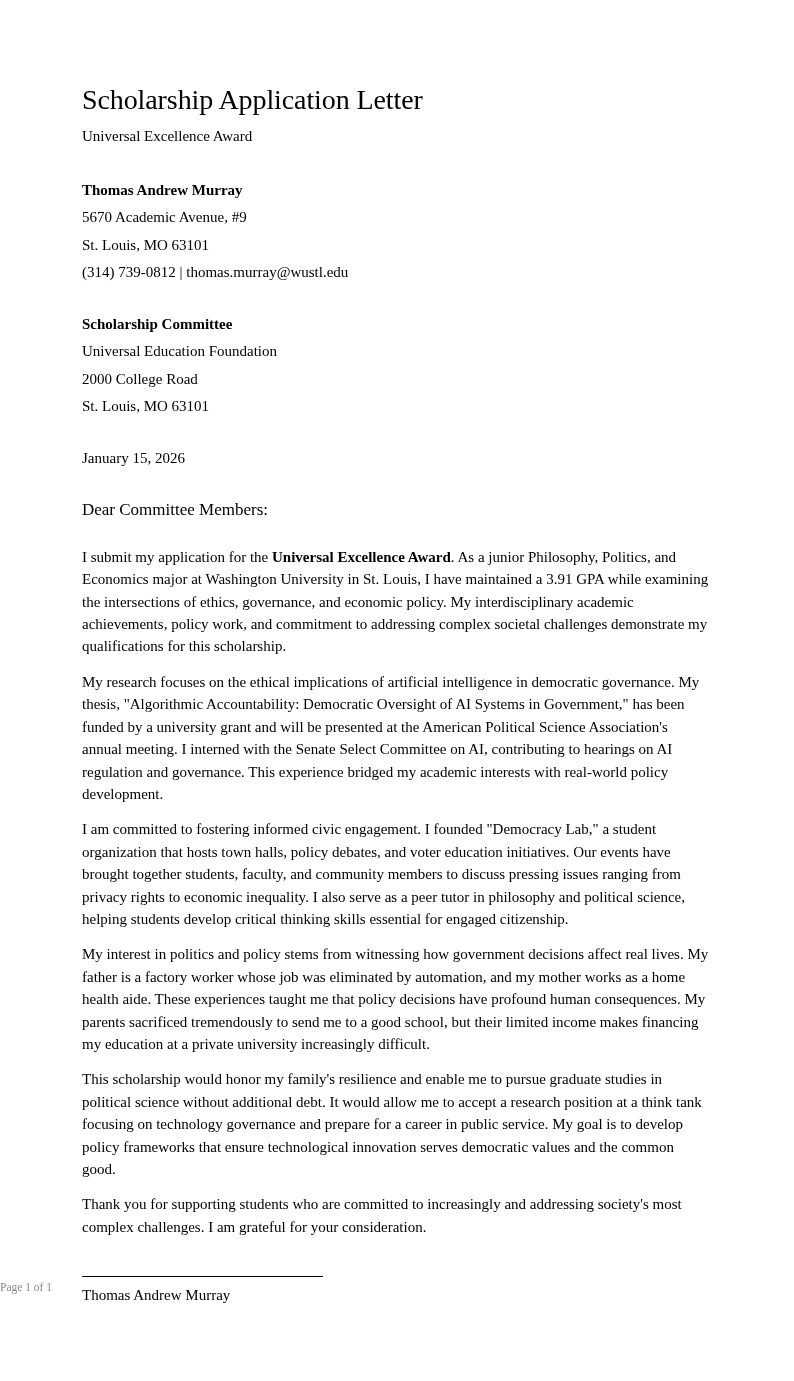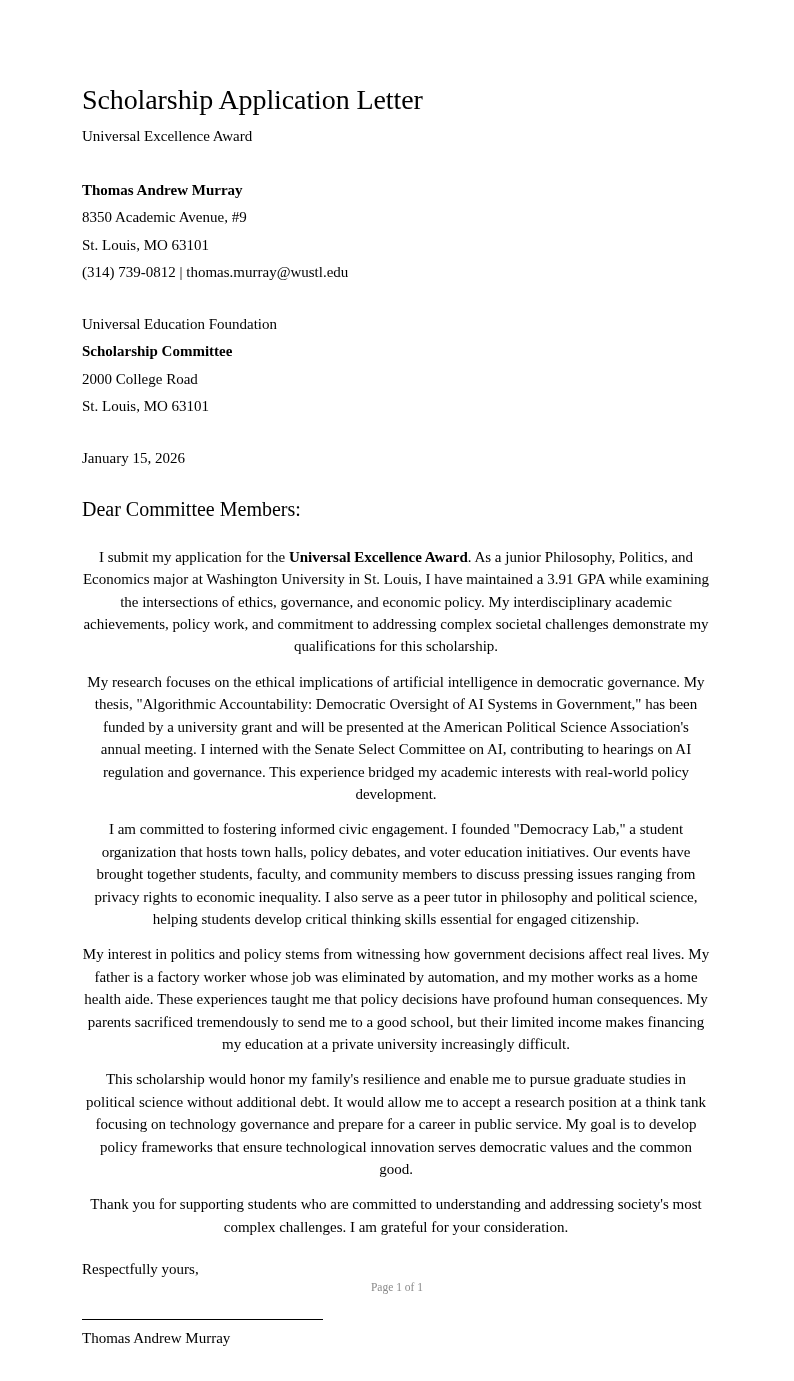--- a/index.html
+++ b/index.html
@@ -44,28 +44,28 @@
   }
   .block .line.bold {
     font-weight: bold;
   }
   .date-line {
     font-size: 15px;
     line-height: 27.5px;
     margin: 4px 0 24px 0;
   }
   .salutation {
-    font-size: 20px;
+    font-size: 17px;
     line-height: 27.5px;
     margin: 0 0 22px 0;
   }
   .body-para {
     font-size: 15px;
     line-height: 22.4px;
-    text-align: center;
+    text-align: left;
     margin: 0 0 13px 0;
     max-width: 628px;
   }
   .body-para b {
     font-weight: bold;
   }
   .closing {
     font-size: 15px;
     line-height: 22.4px;
     margin: 20px 0 0 0;
@@ -81,64 +81,63 @@
   }
   .sig-name {
     font-size: 15px;
     line-height: 22px;
   }
   .footer {
     position: absolute;
     left: 0;
     right: 0;
     top: 1281px;
-    text-align: center;
+    text-align: left;
     font-size: 11.5px;
     color: #8a8a8a;
   }
 </style>
 </head>
 <body>
 
 <div class="page">
 
   <h1 class="doc-title">Scholarship Application Letter</h1>
   <div class="doc-subtitle">Universal Excellence Award</div>
 
   <div class="block">
     <div class="line bold">Thomas Andrew Murray</div>
-    <div class="line">8350 Academic Avenue, #9</div>
+    <div class="line">5670 Academic Avenue, #9</div>
     <div class="line">St. Louis, MO 63101</div>
     <div class="line">(314) 739-0812 | thomas.murray@wustl.edu</div>
   </div>
 
   <div class="block">
+    <div class="line bold">Scholarship Committee</div>
     <div class="line">Universal Education Foundation</div>
-    <div class="line bold">Scholarship Committee</div>
     <div class="line">2000 College Road</div>
     <div class="line">St. Louis, MO 63101</div>
   </div>
 
   <div class="date-line">January 15, 2026</div>
 
   <div class="salutation">Dear Committee Members:</div>
 
   <p class="body-para"><span>I submit my application for the </span><b>Universal Excellence Award</b><span>. As a junior Philosophy, Politics, and Economics major at Washington University in St. Louis, I have maintained a 3.91 GPA while examining the intersections of ethics, governance, and economic policy. My interdisciplinary academic achievements, policy work, and commitment to addressing complex societal challenges demonstrate my qualifications for this scholarship.</span></p>
 
   <p class="body-para">My research focuses on the ethical implications of artificial intelligence in democratic governance. My thesis, "Algorithmic Accountability: Democratic Oversight of AI Systems in Government," has been funded by a university grant and will be presented at the American Political Science Association's annual meeting. I interned with the Senate Select Committee on AI, contributing to hearings on AI regulation and governance. This experience bridged my academic interests with real-world policy development.</p>
 
   <p class="body-para">I am committed to fostering informed civic engagement. I founded "Democracy Lab," a student organization that hosts town halls, policy debates, and voter education initiatives. Our events have brought together students, faculty, and community members to discuss pressing issues ranging from privacy rights to economic inequality. I also serve as a peer tutor in philosophy and political science, helping students develop critical thinking skills essential for engaged citizenship.</p>
 
   <p class="body-para">My interest in politics and policy stems from witnessing how government decisions affect real lives. My father is a factory worker whose job was eliminated by automation, and my mother works as a home health aide. These experiences taught me that policy decisions have profound human consequences. My parents sacrificed tremendously to send me to a good school, but their limited income makes financing my education at a private university increasingly difficult.</p>
 
   <p class="body-para">This scholarship would honor my family's resilience and enable me to pursue graduate studies in political science without additional debt. It would allow me to accept a research position at a think tank focusing on technology governance and prepare for a career in public service. My goal is to develop policy frameworks that ensure technological innovation serves democratic values and the common good.</p>
 
-  <p class="body-para">Thank you for supporting students who are committed to understanding and addressing society's most complex challenges. I am grateful for your consideration.</p>
+  <p class="body-para">Thank you for supporting students who are committed to increasingly and addressing society's most complex challenges. I am grateful for your consideration.</p>
 
-  <div class="closing">Respectfully yours,</div>
 
   <div class="sig-wrap">
     <div class="sig-line"></div>
     <div class="sig-name">Thomas Andrew Murray</div>
   </div>
 
   <div class="footer">Page 1 of 1</div>
 
 </div>
 

